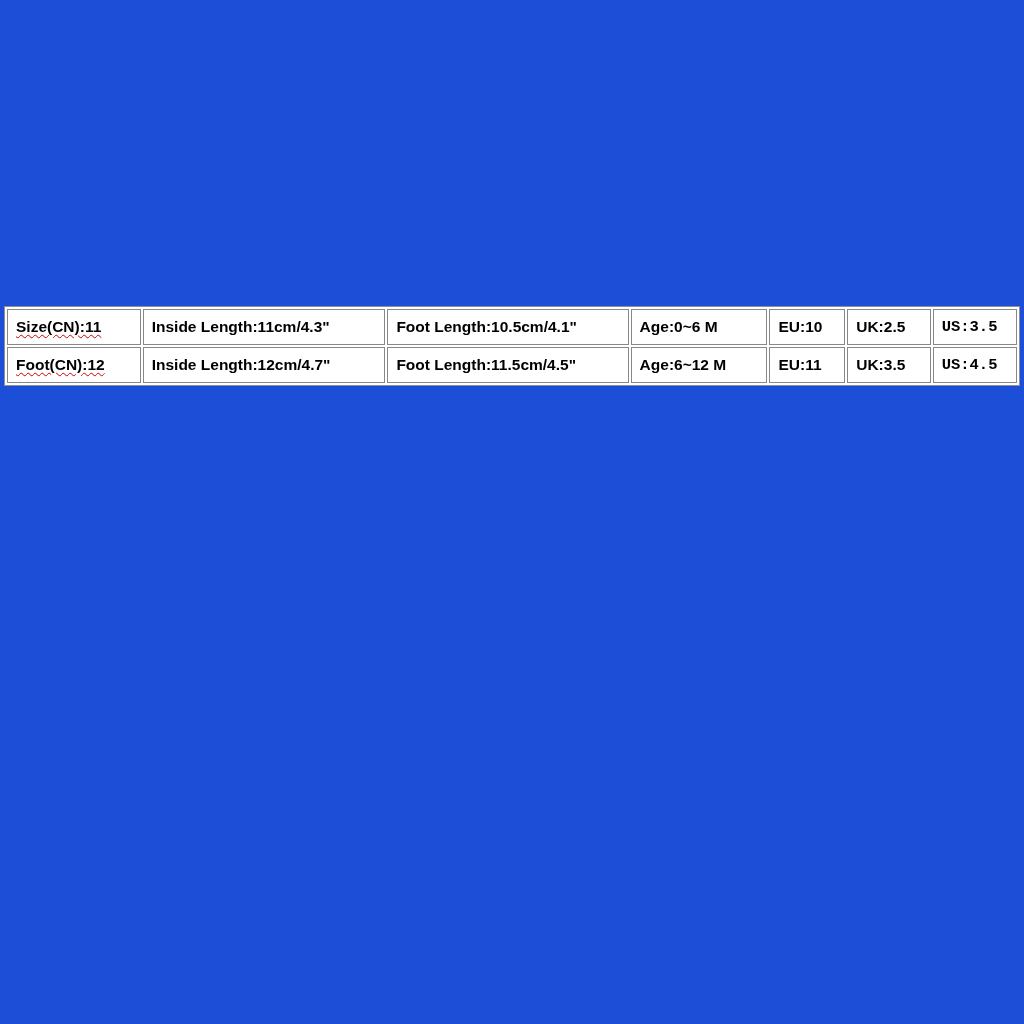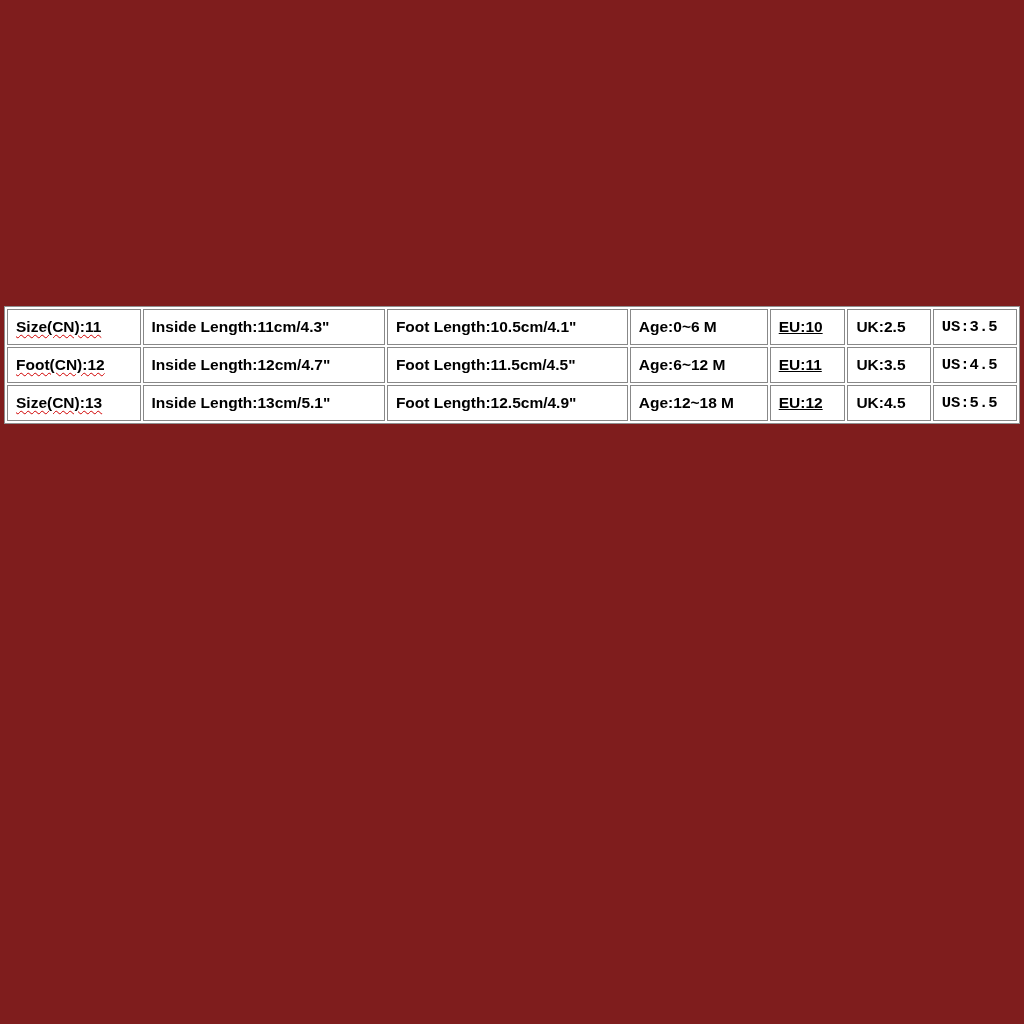--- a/index.html
+++ b/index.html
@@ -9,21 +9,21 @@
     height: 1024px;
     background: #ffffff;
     font-family: Arial, Helvetica, sans-serif;
     font-size: 16px;
     color: #000000;
   }
   .canvas {
     width: 1024px;
     height: 1024px;
     position: relative;
-    background: #7f1d1d;
+    background: #1d4ed8;
   }
   .size-table {
     position: absolute;
     left: 4px;
     top: 306px;
     width: 1016px;
     border-collapse: separate;
     border-spacing: 2px;
     border: 1px solid #909090;
     background: #ffffff;
@@ -41,21 +41,21 @@
     text-decoration: underline;
     text-decoration-color: #d00000;
     text-decoration-style: wavy;
     text-decoration-thickness: 1px;
     text-underline-offset: 2px;
   }
   .col-size   { width: 120px; }
   .col-inside { width: 232px; }
   .col-foot   { width: 230px; }
   .col-age    { width: 124px; }
-  .col-eu     { width: 60px; text-decoration: underline;  }
+  .col-eu     { width: 60px;  }
   .col-uk     { width: 68px;  }
   .col-us     { width: 68px; font-family: Liberation Mono, monospace;  }
 </style>
 </head>
 <body>
 
 <div class="canvas">
 
   <table class="size-table">
     <tbody>
@@ -70,25 +70,16 @@
     </tr>
     <tr>
       <td class="col-size"><span class="size-label">Foot(CN):12</span></td>
       <td class="col-inside">Inside Length:12cm/4.7"</td>
       <td class="col-foot">Foot Length:11.5cm/4.5"</td>
       <td class="col-age">Age:6~12 M</td>
       <td class="col-eu">EU:11</td>
       <td class="col-uk">UK:3.5</td>
       <td class="col-us">US:4.5</td>
     </tr>
-    <tr>
-      <td class="col-size"><span class="size-label">Size(CN):13</span></td>
-      <td class="col-inside">Inside Length:13cm/5.1"</td>
-      <td class="col-foot">Foot Length:12.5cm/4.9"</td>
-      <td class="col-age">Age:12~18 M</td>
-      <td class="col-eu">EU:12</td>
-      <td class="col-uk">UK:4.5</td>
-      <td class="col-us">US:5.5</td>
-    </tr>
   </tbody>
     </table>
 
 </div>
 
 </body></html>

